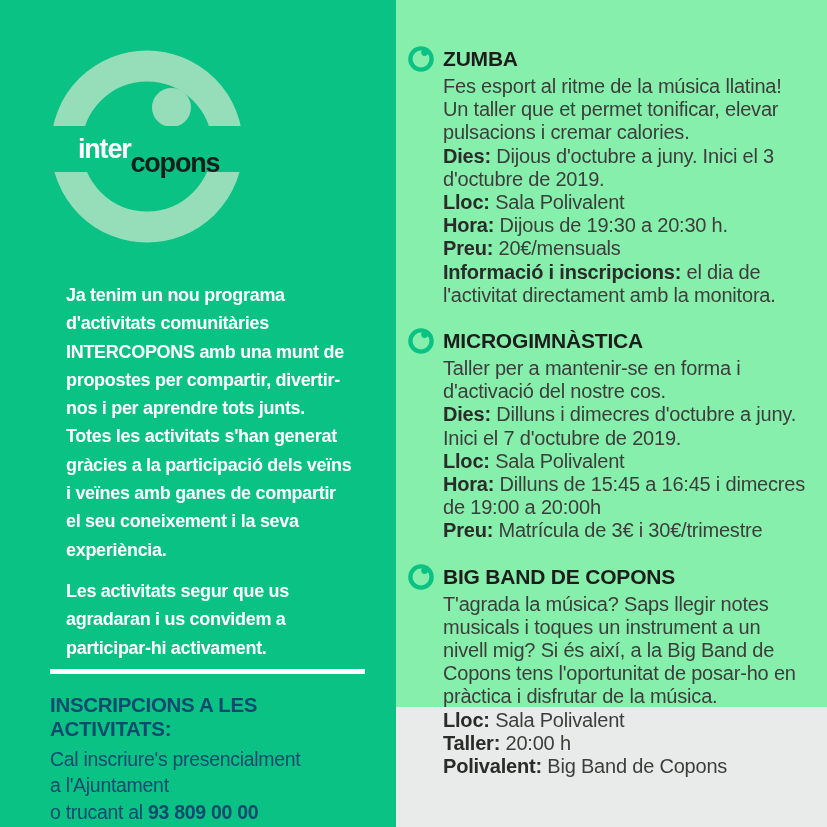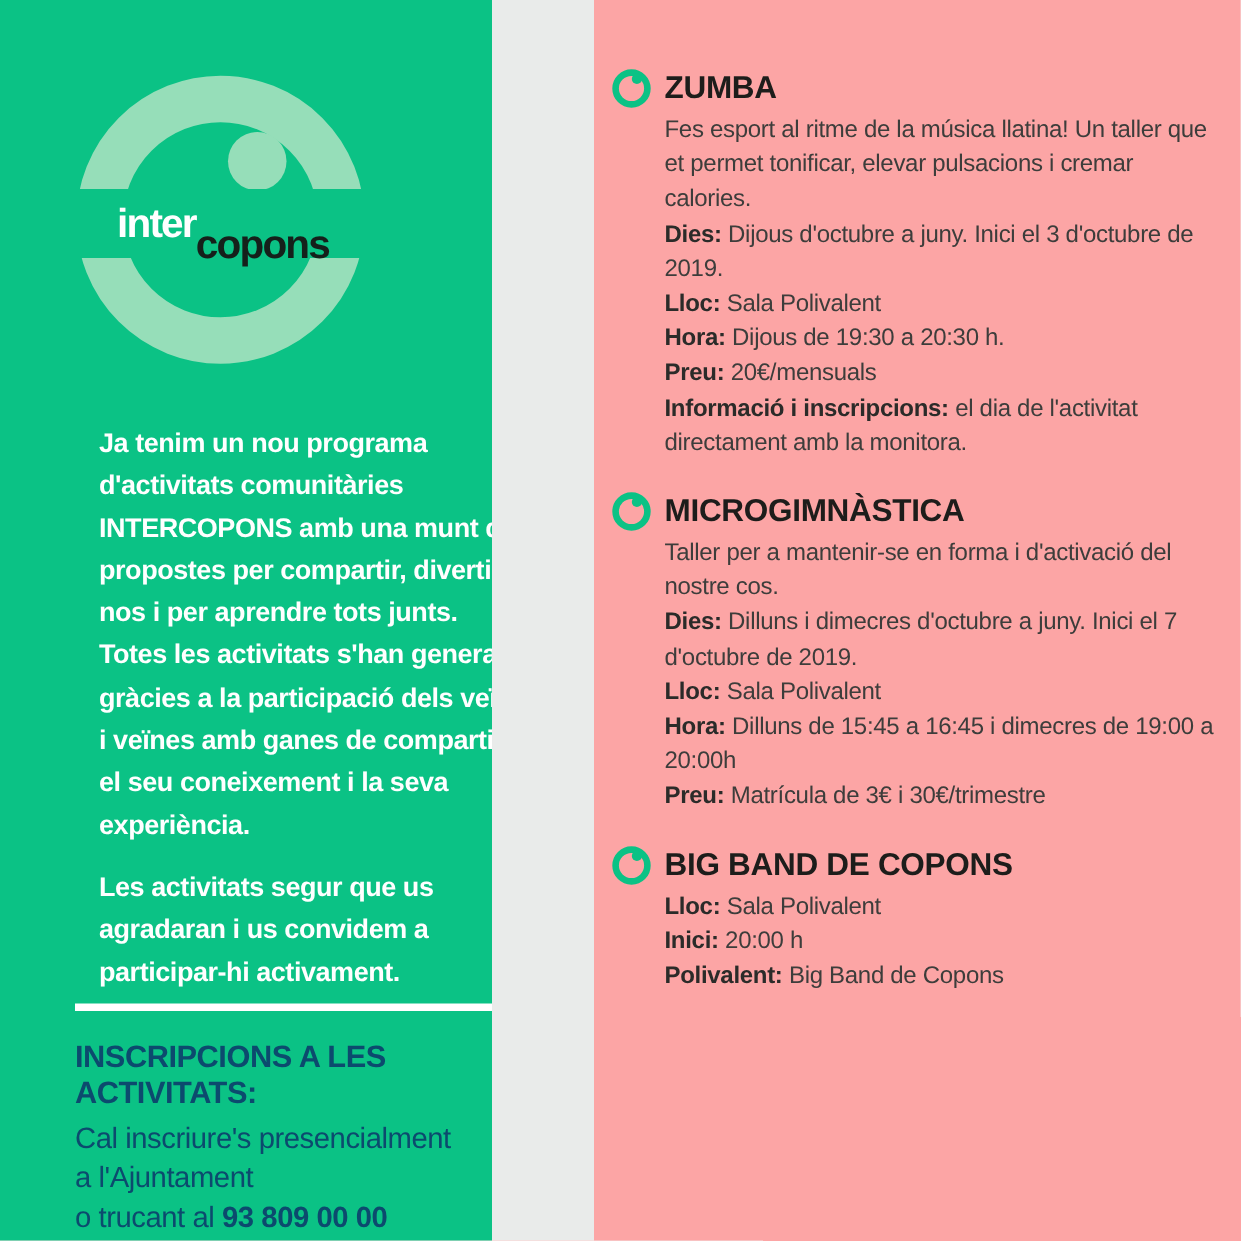--- a/index.html
+++ b/index.html
@@ -1,21 +1,21 @@
 <!DOCTYPE html>
 <html><head>
 <meta charset="utf-8">
 <style>
   html,body{margin:0;padding:0;}
   body{width:827px;height:827px;overflow:hidden;
        font-family:"Liberation Sans","DejaVu Sans",sans-serif;}
   .poster{position:relative;width:827px;height:827px;background:#e9ebea;}
 
   
-  .left-panel{position:absolute;left:0;top:0;width:328px;height:827px;
+  .left-panel{position:absolute;left:0;top:0;width:396px;height:827px;
               background:#0bc285;overflow:hidden;}
   .logo-svg{position:absolute;left:0;top:0;}
   .logo-text{position:absolute;left:78px;top:126px;height:46px;
              display:flex;align-items:center;
              font-weight:bold;font-size:27px;letter-spacing:-1.2px;white-space:nowrap;}
   .logo-text .w{color:#ffffff;}
   .logo-text .k{color:#15201b;margin-top:28px;}
 
   .intro{position:absolute;left:50px;top:281px;width:330px;color:#ffffff;}
   .intro p{margin:0 0 13px 16px;font-size:18px;line-height:28.3px;font-weight:bold;
@@ -23,27 +23,27 @@
 
   .inscriptions{position:absolute;left:50px;top:669px;width:330px;color:#0c4a6e;}
   .divider{width:315px;height:4.5px;background:#ffffff;}
   .inscriptions h3{margin:19px 0 5px 0;font-size:20.5px;line-height:24px;
                    letter-spacing:-0.3px;font-weight:bold;}
   .inscriptions p{margin:0;font-size:19.5px;line-height:26.8px;letter-spacing:-0.3px;
                   font-weight:normal;}
   .inscriptions .phone{font-weight:bold;margin-top:24px;}
 
   
-  .right-panel{position:absolute;left:396px;top:0;width:431px;height:827px;
-               background:#fca5a5;box-sizing:border-box;padding:46px 18px 0 0;}
+  .right-panel{position:absolute;left:396px;top:0;width:431px;height:707px;
+               background:#86efac;box-sizing:border-box;padding:46px 18px 0 0;}
   .activity{position:relative;padding-left:47px;margin-bottom:21px;}
   .ring{position:absolute;left:12px;top:0;width:26px;height:26px;}
   .activity h2{margin:0 0 4px 0;font-size:21px;line-height:25px;color:#1d1d1b;
                letter-spacing:-0.2px;font-weight:bold;}
-  .activity p{margin:0;font-size:16px;line-height:23.2px;color:#3d3d3b;
+  .activity p{margin:0;font-size:20px;line-height:23.2px;color:#3d3d3b;
               letter-spacing:-0.2px;}
   .activity p b{color:#2b2b29;}
 </style>
 </head>
 <body>
 
 <div class="poster">
 
   <div class="left-panel">
 
@@ -107,19 +107,20 @@
         <p class="detail"><b>Lloc:</b><span> Sala Polivalent</span></p>
         <p class="detail"><b>Hora:</b><span> Dilluns de 15:45 a 16:45 i dimecres de 19:00 a 20:00h</span></p>
         <p class="detail"><b>Preu:</b><span> Matrícula de 3€ i 30€/trimestre</span></p>
       </section>
       <section class="activity">
         <span class="ring"><svg width="26" height="26" viewBox="0 0 26 26" aria-hidden="true">
             <circle cx="13" cy="13" r="10.6" fill="none" stroke="#0bc285" stroke-width="4.4"></circle>
             <circle cx="16.6" cy="6.6" r="3.4" fill="#0bc285"></circle>
           </svg></span>
         <h2>BIG BAND DE COPONS</h2>
+        <p class="desc">T'agrada la música? Saps llegir notes musicals i toques un instrument a un nivell mig? Si és així, a la Big Band de Copons tens l'oportunitat de posar-ho en pràctica i disfrutar de la música.</p>
         <p class="detail"><b>Lloc:</b><span> Sala Polivalent</span></p>
-        <p class="detail"><b>Inici:</b><span> 20:00 h</span></p>
+        <p class="detail"><b>Taller:</b><span> 20:00 h</span></p>
         <p class="detail"><b>Polivalent:</b><span>  Big Band de Copons</span></p>
       </section>
     </div>
 
 </div>
 
 </body></html>

